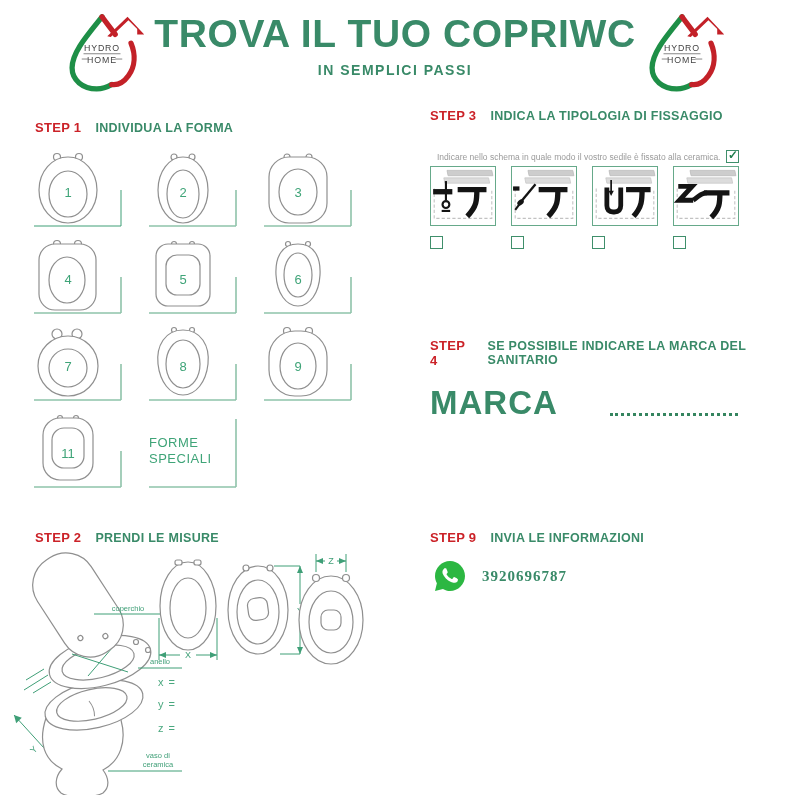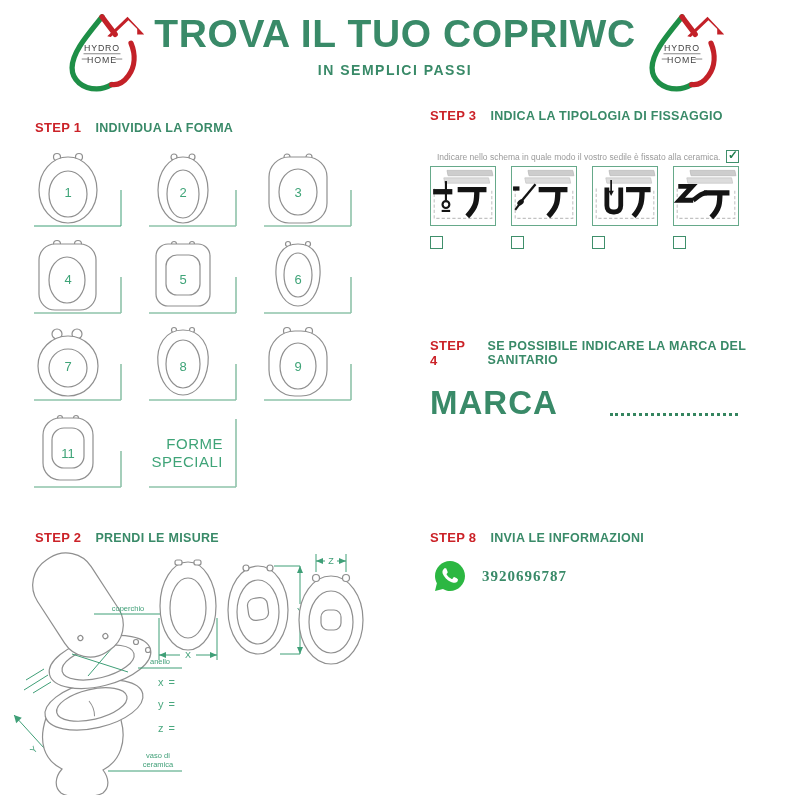--- a/index.html
+++ b/index.html
@@ -15,21 +15,21 @@
   .step-head{display:flex;gap:14px;align-items:baseline;font-weight:800;letter-spacing:.3px;justify-content:flex-end;}
   .step-lbl{color:var(--red);font-size:13px;}
   .step-ttl{color:var(--green);font-size:12.5px;}
   
   #shape-grid{left:24px;top:148px;width:345px;display:grid;grid-template-columns:repeat(3,115px);
               grid-auto-rows:87px;}
   .cell{position:relative;width:112px;height:87px;}
   .cell svg{position:absolute;left:0;top:0;}
   .shape-num{position:absolute;left:34px;top:37px;width:20px;text-align:center;
              font-size:13px;color:var(--numgreen);}
-  .special-txt{position:absolute;left:10px;top:26px;width:74px;text-align:right;font-size:15px;
+  .special-txt{position:absolute;left:10px;top:26px;width:74px;text-align:left;font-size:13px;
                letter-spacing:.5px;color:var(--numgreen);line-height:1.2;}
   
   .instruction{left:437px;top:150px;font-size:8.5px;color:#9a9a9a;display:flex;gap:6px;align-items:center;}
   .cbx{display:inline-block;width:11px;height:11px;border:1.5px solid #3f8f6b;background:#fff;
        font-size:12px;font-weight:bold;color:#1e7e4d;line-height:9px;text-align:center;}
   .cbx.checked{transform:translateY(0);}
   #fix-row{left:430px;top:166px;display:flex;gap:11px;}
   .fixopt{width:70px;}
   .fixbox{width:64px;height:58px;border:1px solid #66a98a;background:#fff;}
   .fixopt .cbx{margin-top:6px;}
@@ -270,21 +270,21 @@
   <div class="abs step-head" style="left:430px;top:338px">
     <span class="step-lbl">STEP 4</span>
     <span class="step-ttl">SE POSSIBILE INDICARE LA MARCA DEL SANITARIO</span>
   </div>
   <div class="abs marca">
     <span class="marca-lbl">MARCA</span>
     <span class="marca-line"></span>
   </div>
 
   <div class="abs step-head" style="left:430px;top:530px">
-    <span class="step-lbl">STEP 8</span>
+    <span class="step-lbl">STEP 9</span>
     <span class="step-ttl">INVIA LE INFORMAZIONI</span>
   </div>
   <div class="abs phone-row">
     <svg width="36" height="36" viewBox="0 0 48 48">
       <path fill="#2cb742" d="M24 4C13 4 4 13 4 24c0 3.5.9 6.8 2.5 9.7L4 44l10.6-2.8C17.4 42.9 20.6 44 24 44c11 0 20-9 20-20S35 4 24 4z"></path>
       <path fill="#fff" d="M33.6 27.2c-.5-.3-3-1.5-3.5-1.6-.5-.2-.8-.3-1.2.2-.3.5-1.3 1.6-1.6 2-.3.3-.6.4-1.1.1-2.9-1.4-4.8-2.6-6.7-5.8-.5-.9.5-.8 1.4-2.7.2-.3.1-.6 0-.9-.1-.3-1.2-2.8-1.6-3.8-.4-1-.8-.9-1.2-.9h-1c-.3 0-.9.1-1.4.7-.5.5-1.8 1.8-1.8 4.3s1.9 5 2.1 5.3c.3.4 3.6 5.5 8.7 7.7 3.2 1.4 4.5 1.5 6.1 1.2 1-.1 3-1.2 3.4-2.4.4-1.2.4-2.2.3-2.4-.1-.2-.5-.4-1-.6z"></path>
     </svg>
     <span class="phone">3920696787</span>
   </div>
 

